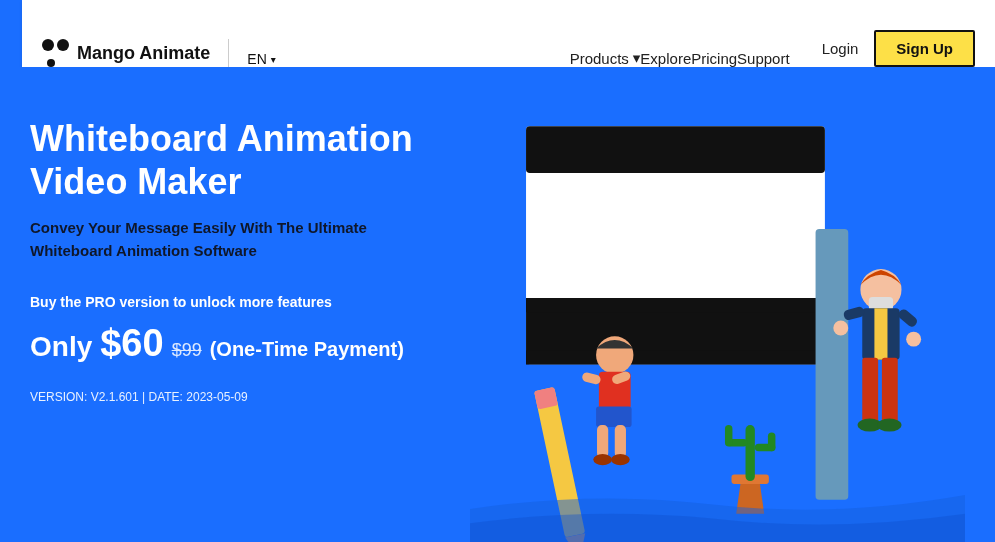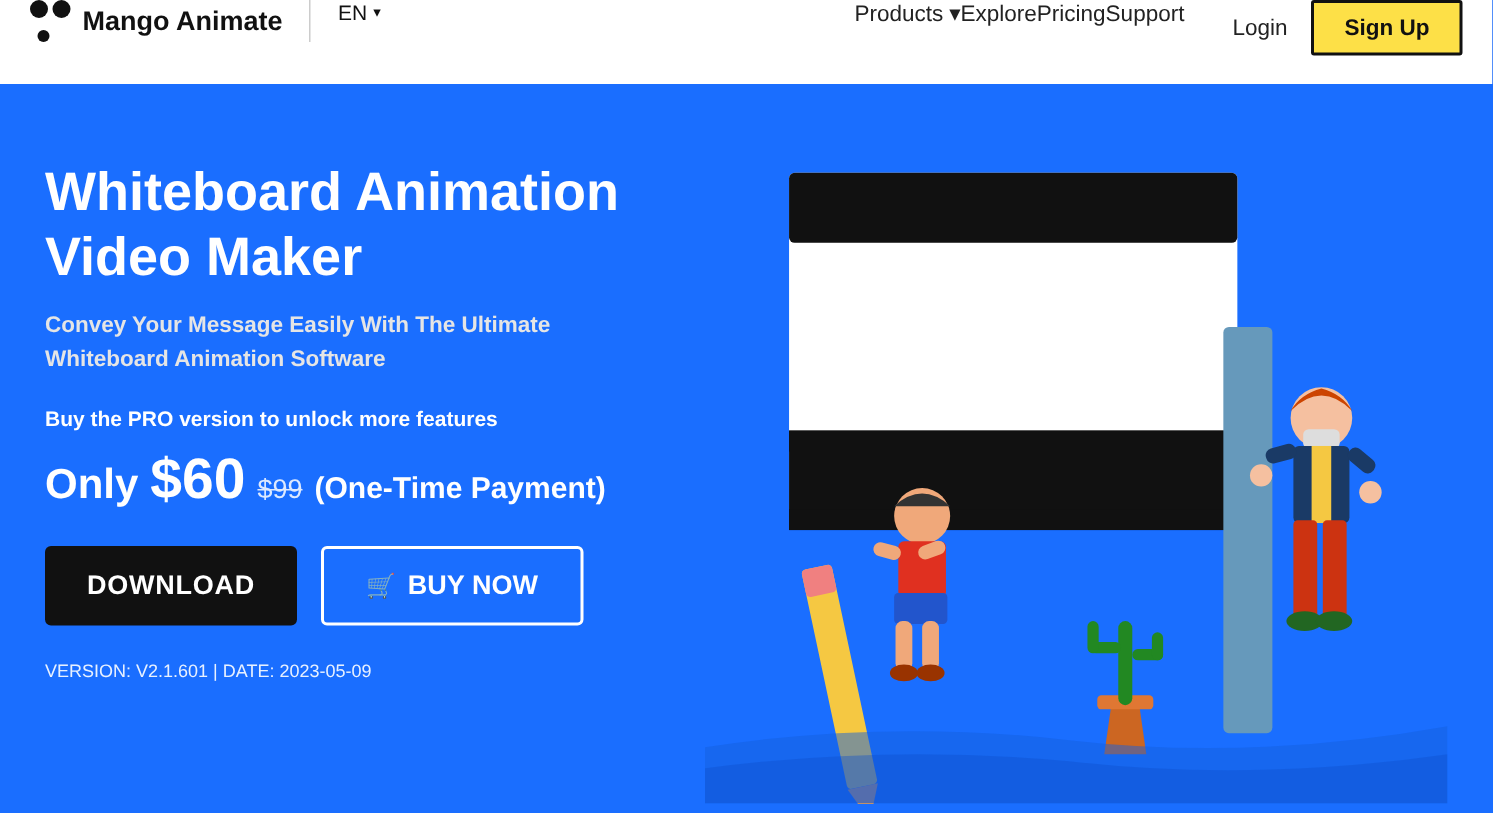--- a/index.html
+++ b/index.html
@@ -7,26 +7,27 @@
       font-family: -apple-system, BlinkMacSystemFont, 'Segoe UI', Arial, sans-serif;
       background: #1a6eff;
       width: 995px;
       min-height: 542px;
       overflow: hidden;
     }
 
     
     .navbar {
       background: #fff;
-      height: 56px;
-      display: flex;
-      align-items: flex-start;
+      height: 67px;
+      display: flex;
+      align-items: flex-end;
       padding: 0 20px;
       gap: 0;
       box-shadow: 0 1px 3px rgba(0,0,0,0.1);
+      margin-left: 22px;
     }
     .navbar-logo {
       display: flex;
       align-items: center;
       gap: 8px;
       font-weight: 700;
       font-size: 18px;
       color: #111;
       text-decoration: none;
     }
@@ -123,22 +124,22 @@
     .hero-title {
       font-size: 36px;
       font-weight: 800;
       line-height: 1.2;
       margin-bottom: 14px;
       color: #fff;
     }
     .hero-subtitle {
       font-size: 15px;
       font-weight: 700;
-      color: #e5e5e5;
-      margin-bottom: 20px;
+      color: #0f172a;
+      margin-bottom: 32px;
       line-height: 1.5;
     }
     .hero-promo {
       font-size: 14px;
       font-weight: 600;
       color: #fff;
       margin-bottom: 12px;
     }
     .hero-price {
       font-size: 28px;
@@ -270,27 +271,20 @@
   <div class="hero-content">
     <h1 class="hero-title">Whiteboard Animation Video Maker</h1>
     <p class="hero-subtitle">Convey Your Message Easily With The Ultimate Whiteboard Animation Software</p>
     <p class="hero-promo">Buy the PRO version to unlock more features</p>
     <div class="hero-price">
       <span>Only</span>
       <span class="price-amount">$60</span>
       <span class="price-original">$99</span>
       <span class="price-note">(One-Time Payment)</span>
     </div>
-    <div class="hero-buttons">
-      <button class="btn-download">DOWNLOAD</button>
-      <button class="btn-buynow">
-        <span class="cart-icon">🛒</span>
-        <span>BUY NOW</span>
-      </button>
-    </div>
     <div class="hero-meta">
       <div>VERSION: V2.1.601 | DATE: 2023-05-09</div>
     </div>
   </div>
 
   <div class="hero-illustration">
     <svg class="illustration-svg" viewBox="0 0 530 470" xmlns="http://www.w3.org/2000/svg">
 
       <rect x="60" y="20" width="320" height="255" rx="4" fill="white"></rect>
       <rect x="60" y="20" width="320" height="50" rx="4" fill="#111"></rect>

